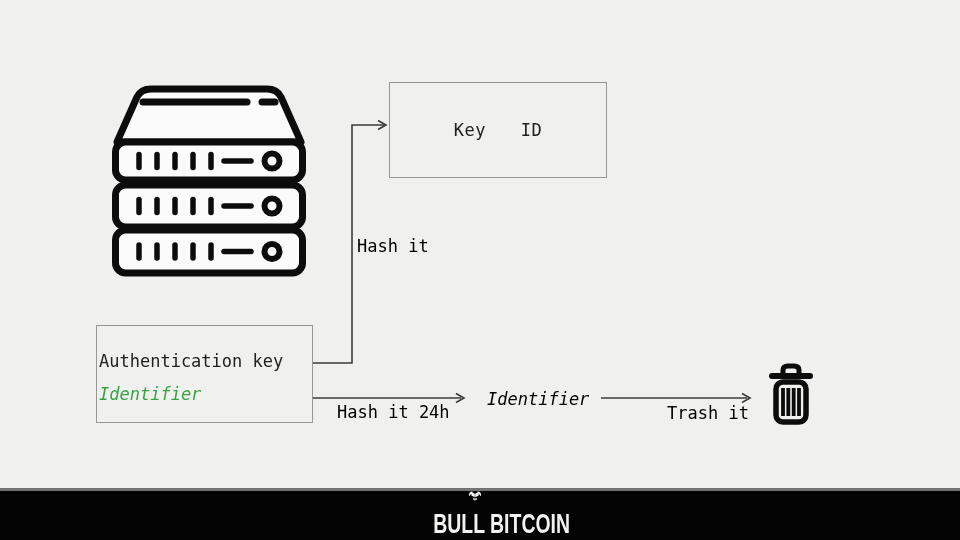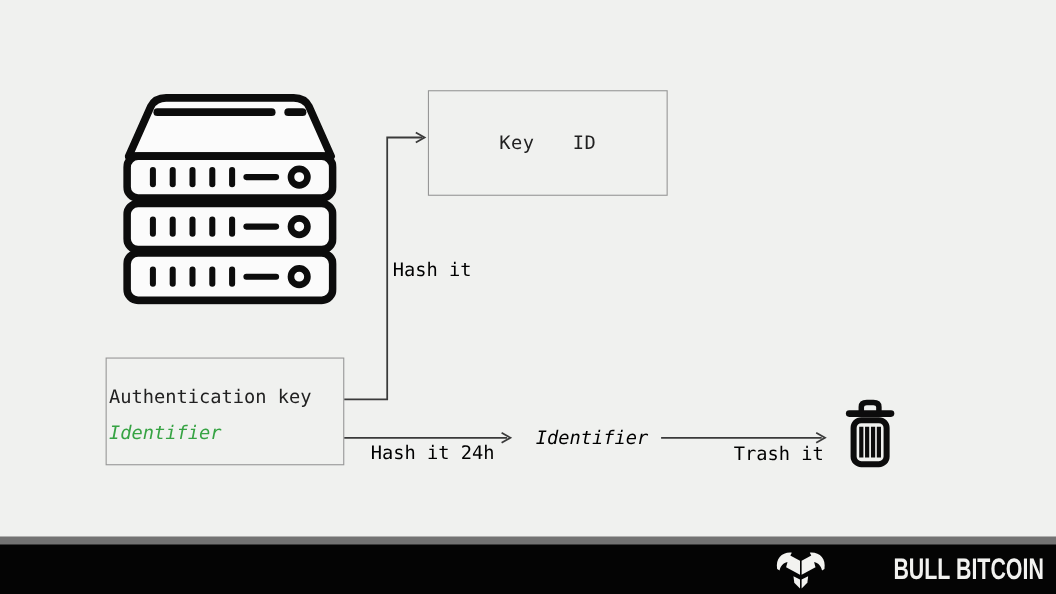--- a/index.html
+++ b/index.html
@@ -24,23 +24,23 @@
   .lbl-ident{left:487px;top:391px;}
   .lbl-trash{left:628px;top:405px;margin-left:39px;}
 
   svg{display:block;}
   .connectors{position:absolute;left:0;top:0;pointer-events:none;}
   .server-icon{position:absolute;left:112px;top:83px;}
   .trash-icon{position:absolute;left:766px;top:362px;}
 
   
   .footer{position:absolute;left:0;right:0;bottom:0;height:52px;background:#040404;
-          border-top:7px solid #737373;box-sizing:border-box;
+          border-top:3px solid #737373;box-sizing:border-box;
           display:flex;align-items:center;justify-content:flex-end;
-          padding-right:11px;gap:8px;}
+          padding-right:11px;gap:8px;flex-direction:column;}
   .brand{font-family:"Liberation Sans",sans-serif;font-weight:700;font-size:27px;
          color:#f2f2f0;transform:scaleX(0.72);transform-origin:100% 50%;
          letter-spacing:0;white-space:nowrap;}
 </style>
 </head>
 <body>
 
 <div class="slide">
 
   <svg class="server-icon" width="194" height="194" viewBox="0 0 194 194" fill="none" stroke="#0c0c0c" stroke-width="7">

